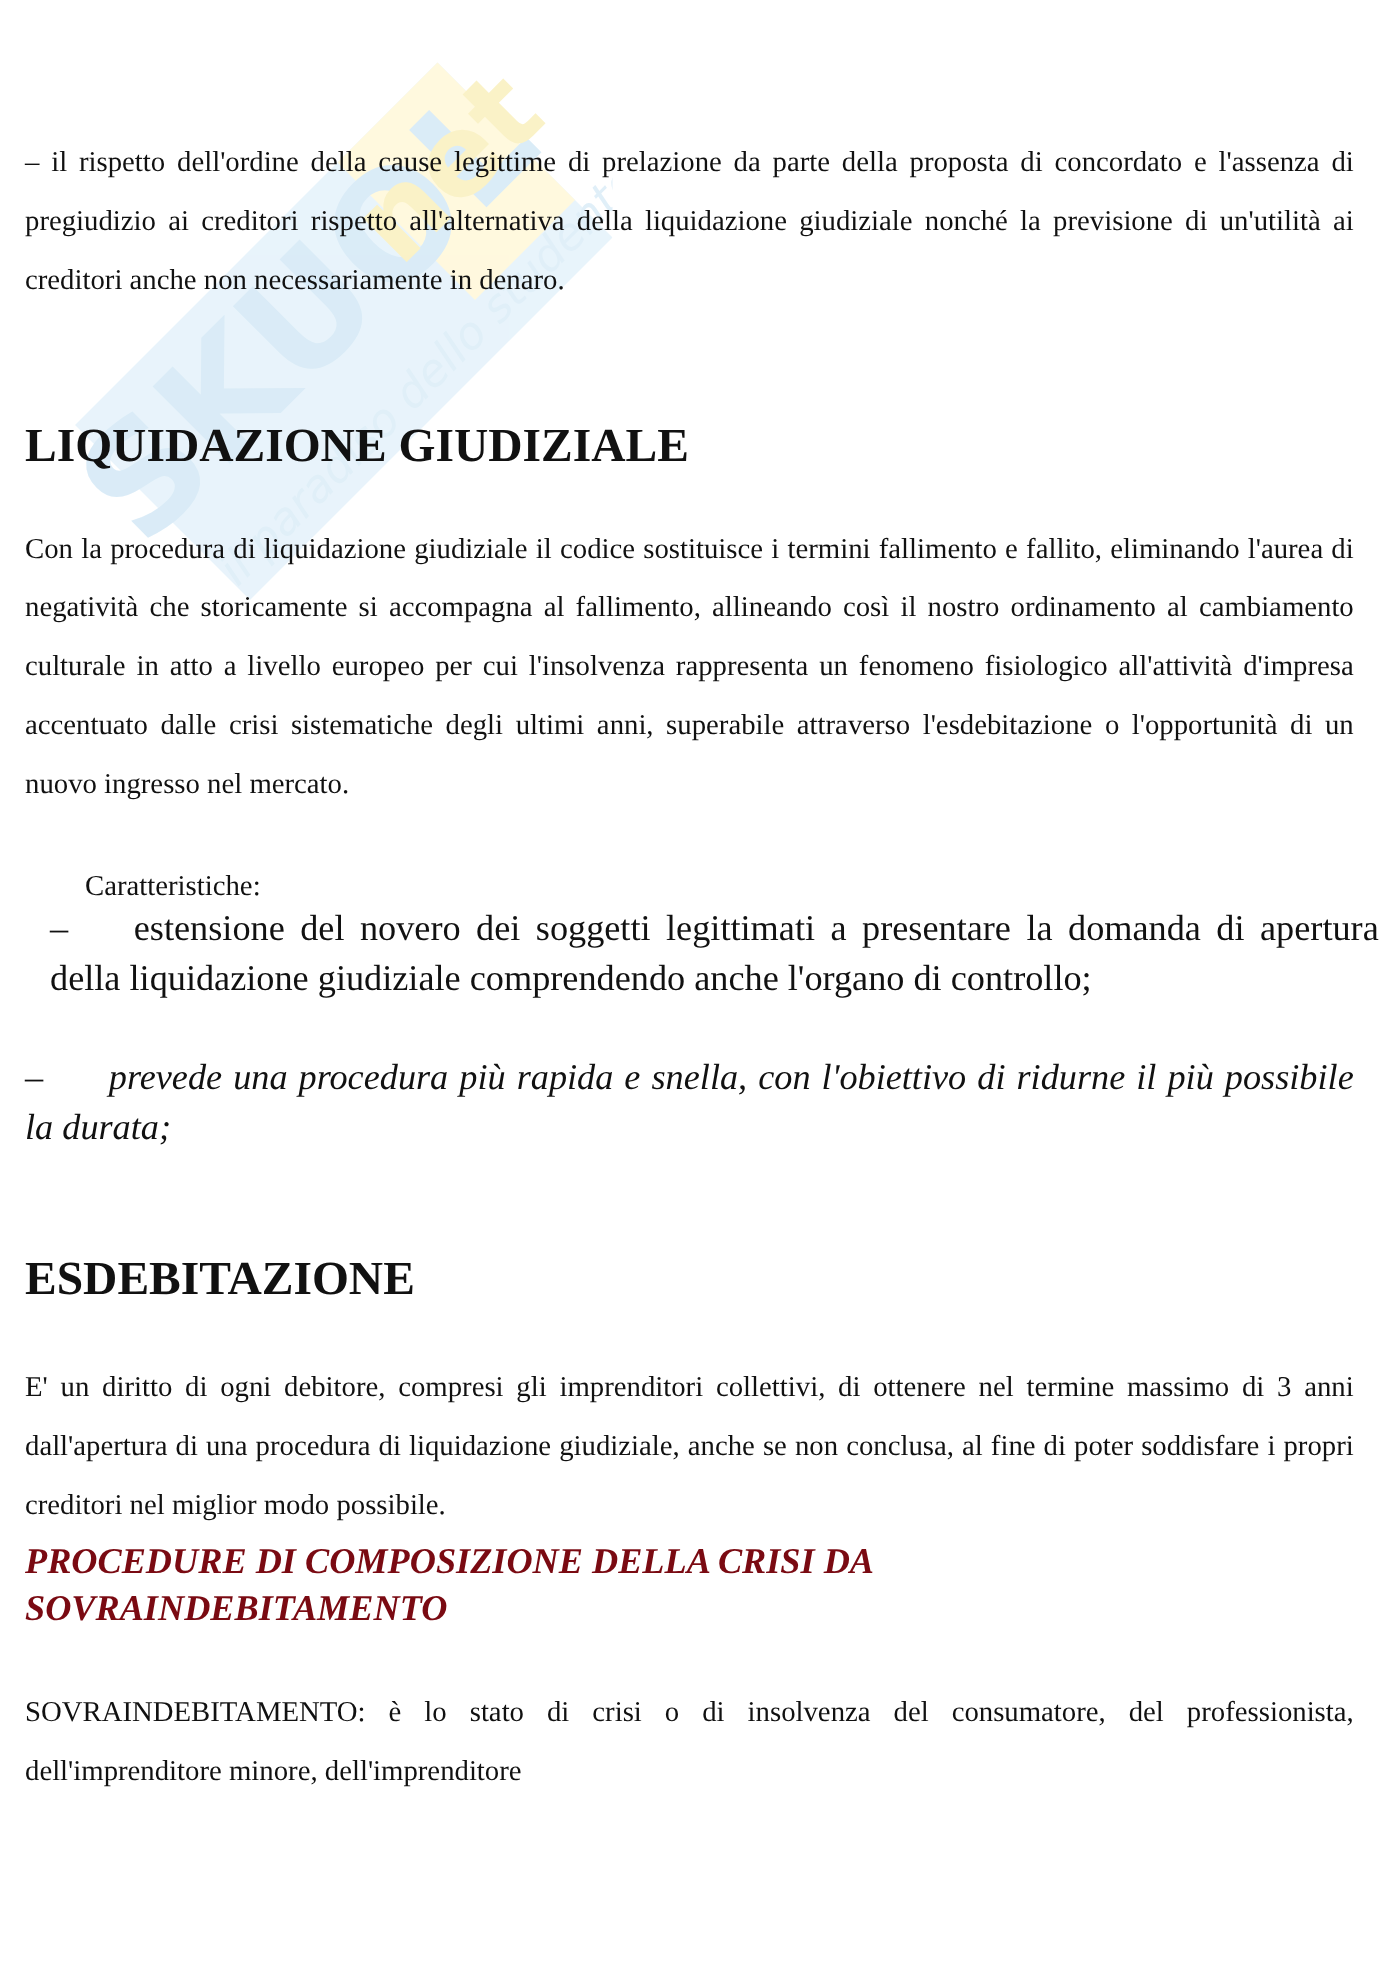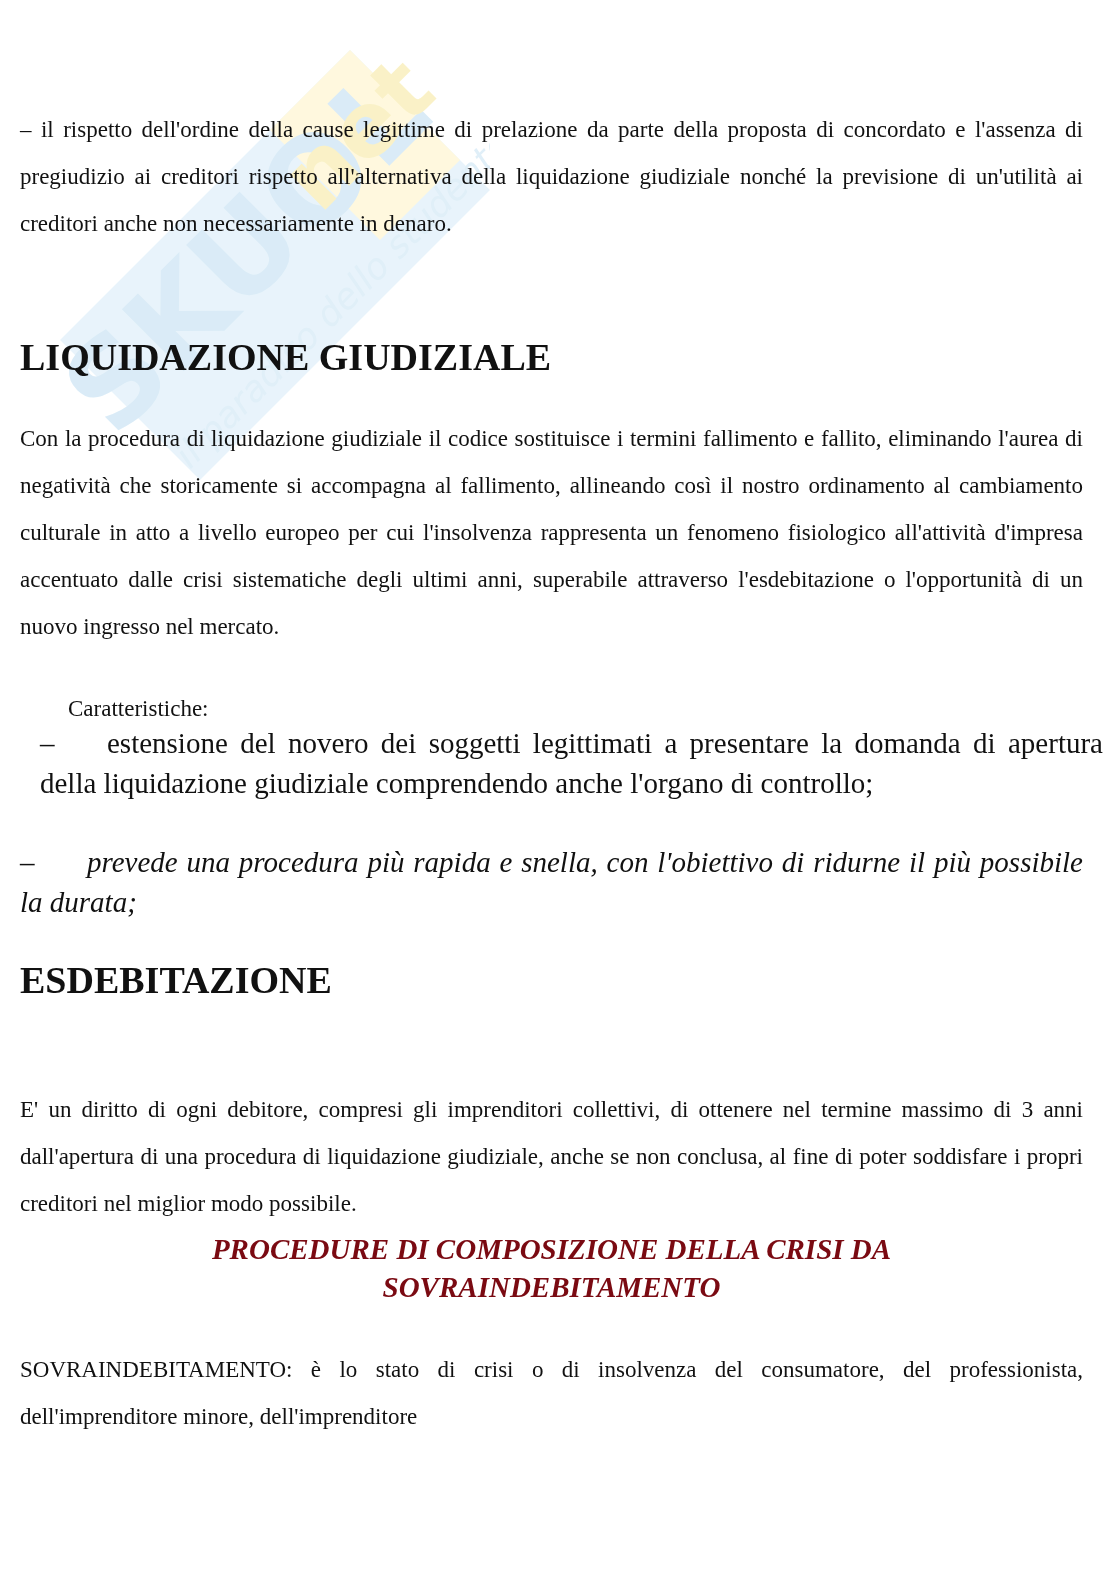--- a/index.html
+++ b/index.html
@@ -60,21 +60,20 @@
       margin: 0;
     }
     .dash {
       display: inline-block;
       width: 67px;
     }
     .red-title {
       position: absolute;
       left: 0;
       width: 1063px;
-      text-align: center;
       color: #7a0a12;
       font-weight: bold;
       font-style: italic;
       font-size: 29px;
       line-height: 38px;
       margin: 0;
     }
     .bold-lead {
       font-weight: normal;
     }
@@ -99,21 +98,21 @@
   <h2 class="heading" style="top:338px;">LIQUIDAZIONE GIUDIZIALE</h2>
 
   <p class="para" style="top:415px;">Con la procedura di liquidazione giudiziale il codice sostituisce i termini fallimento e fallito, eliminando l'aurea di negatività che storicamente si accompagna al fallimento, allineando così il nostro ordinamento al cambiamento culturale in atto a livello europeo per cui l'insolvenza rappresenta un fenomeno fisiologico all'attività d'impresa accentuato dalle crisi sistematiche degli ultimi anni, superabile attraverso l'esdebitazione o l'opportunità di un nuovo ingresso nel mercato.</p>
 
   <p class="para" style="top:685px;margin-left:48px;">Caratteristiche:</p>
 
   <p class="list-item" style="top:723px;margin-left:20px;"><span class="dash">–</span><span>estensione del novero dei soggetti legittimati a presentare la domanda di apertura della liquidazione giudiziale comprendendo anche l'organo di controllo;</span></p>
 
   <p class="list-item" style="top:842px;font-style:italic;"><span class="dash">–</span><span>prevede una procedura più rapida e snella, con l'obiettivo di ridurne il più possibile la durata;</span></p>
 
-  <h2 class="heading" style="top:961px;">ESDEBITAZIONE</h2>
+  <h2 class="heading" style="top:1004px;">ESDEBITAZIONE</h2>
 
   <p class="para" style="top:1038px;margin-top:48px;">E' un diritto di ogni debitore, compresi gli imprenditori collettivi, di ottenere nel termine massimo di 3 anni dall'apertura di una procedura di liquidazione giudiziale, anche se non conclusa, al fine di poter soddisfare i propri creditori nel miglior modo possibile.</p>
 
   <p class="red-title" style="top:1230px;">PROCEDURE DI COMPOSIZIONE DELLA CRISI DA</p>
   <p class="red-title" style="top:1268px;">SOVRAINDEBITAMENTO</p>
 
   <p class="para" style="top:1346px;"><span class="bold-lead">SOVRAINDEBITAMENTO:</span><span> è lo stato di crisi o di insolvenza del consumatore, del professionista, dell'imprenditore minore, dell'imprenditore</span></p>
 
 </div>
 

